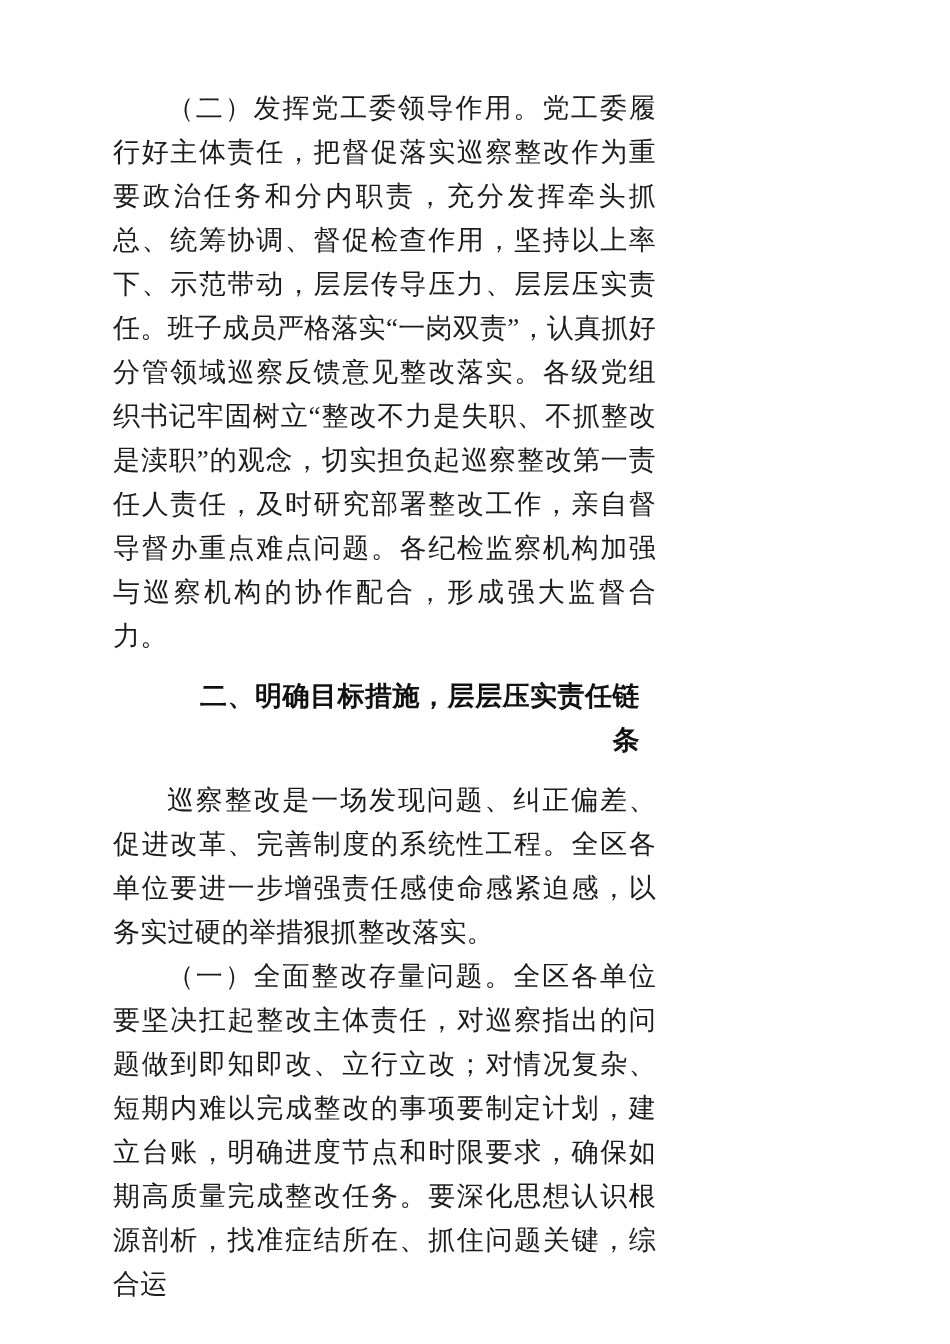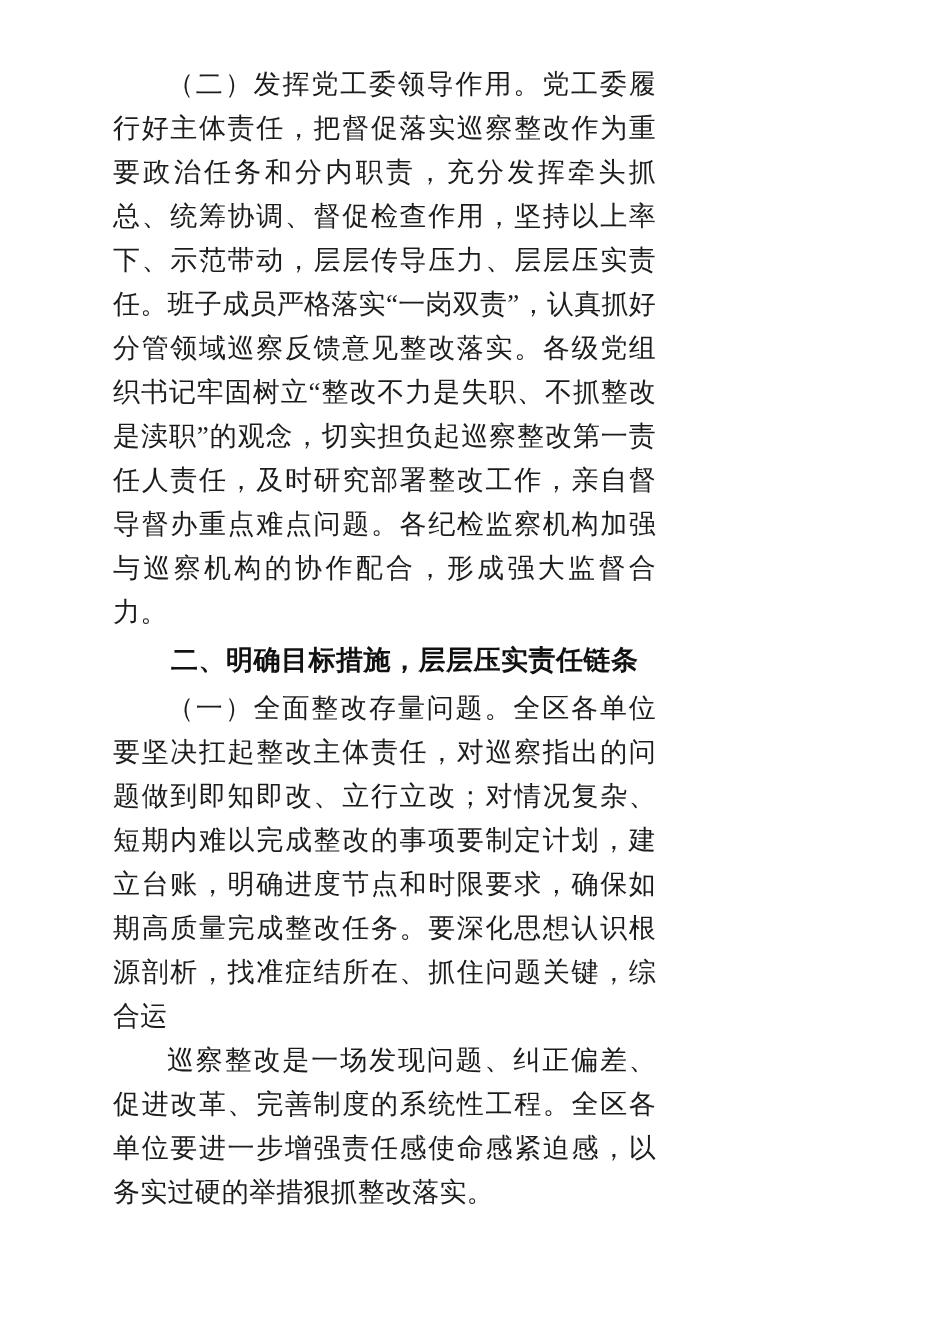--- a/index.html
+++ b/index.html
@@ -6,59 +6,59 @@
     margin: 0;
     padding: 0;
     background: #ffffff;
   }
   .page {
     position: relative;
     width: 768px;
     height: 1344px;
     box-sizing: border-box;
     background: #ffffff;
-    padding: 62px 112px 0 113px;
+    padding: 86px 112px 0 113px;
     overflow: hidden;
     color: #1c1c1c;
   }
   .para {
     margin: 0;
     font-family: "Liberation Serif", serif;
     font-size: 27px;
     line-height: 44px;
     text-align: justify;
     text-justify: inter-ideograph;
     text-indent: 2em;
     letter-spacing: 0.2px;
     word-break: break-all;
     color: #1c1c1c;
   }
   .para .lead {
     
     font-style: normal;
   }
   .heading {
-    margin: 4px;
+    margin: 16px;
     font-family: "Liberation Sans", sans-serif;
     font-weight: bold;
     font-size: 27px;
     line-height: 44px;
     text-indent: 2em;
     letter-spacing: 0.5px;
     color: #111111;
-    text-align: left;
+    text-align: right;
   }
 </style>
 </head>
 <body>
 
 <div class="page">
 
   <p class="para"><span class="lead">（二）发挥党工委领导作用。</span><span>党工委履行好主体责任，把督促落实巡察整改作为重要政治任务和分内职责，充分发挥牵头抓总、统筹协调、督促检查作用，坚持以上率下、示范带动，层层传导压力、层层压实责任。班子成员严格落实“一岗双责”，认真抓好分管领域巡察反馈意见整改落实。各级党组织书记牢固树立“整改不力是失职、不抓整改是渎职”的观念，切实担负起巡察整改第一责任人责任，及时研究部署整改工作，亲自督导督办重点难点问题。各纪检监察机构加强与巡察机构的协作配合，形成强大监督合力。</span></p>
 
 
   <h2 class="heading">二、明确目标措施，层层压实责任链条</h2>
 
+  <p class="para"><span>巡察整改是一场发现问题、纠正偏差、促进改革、完善制度的系统性工程。全区各单位要进一步增强责任感使命感紧迫感，以务实过硬的举措狠抓整改落实。</span></p>
+
   <p class="para"><span class="lead">（一）全面整改存量问题。</span><span>全区各单位要坚决扛起整改主体责任，对巡察指出的问题做到即知即改、立行立改；对情况复杂、短期内难以完成整改的事项要制定计划，建立台账，明确进度节点和时限要求，确保如期高质量完成整改任务。要深化思想认识根源剖析，找准症结所在、抓住问题关键，综合运</span></p>
-
-  <p class="para"><span>巡察整改是一场发现问题、纠正偏差、促进改革、完善制度的系统性工程。全区各单位要进一步增强责任感使命感紧迫感，以务实过硬的举措狠抓整改落实。</span></p>
 
 </div>
 
 </body></html>

